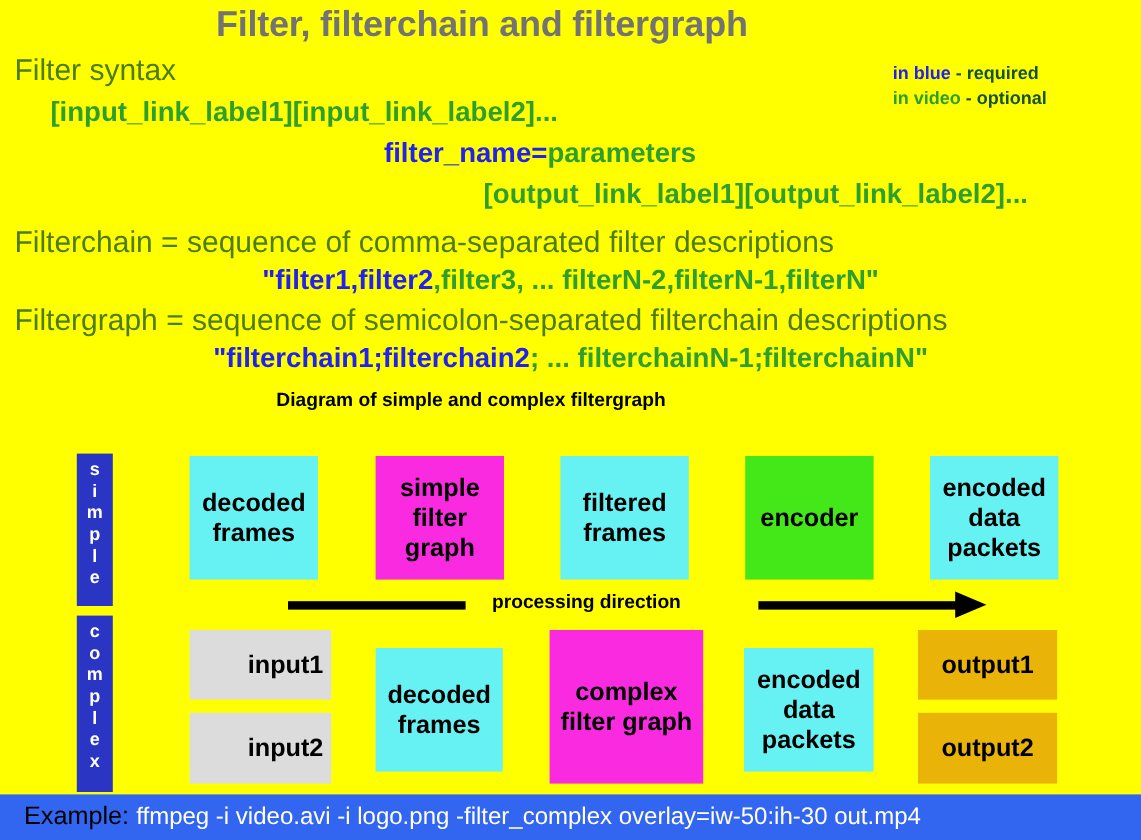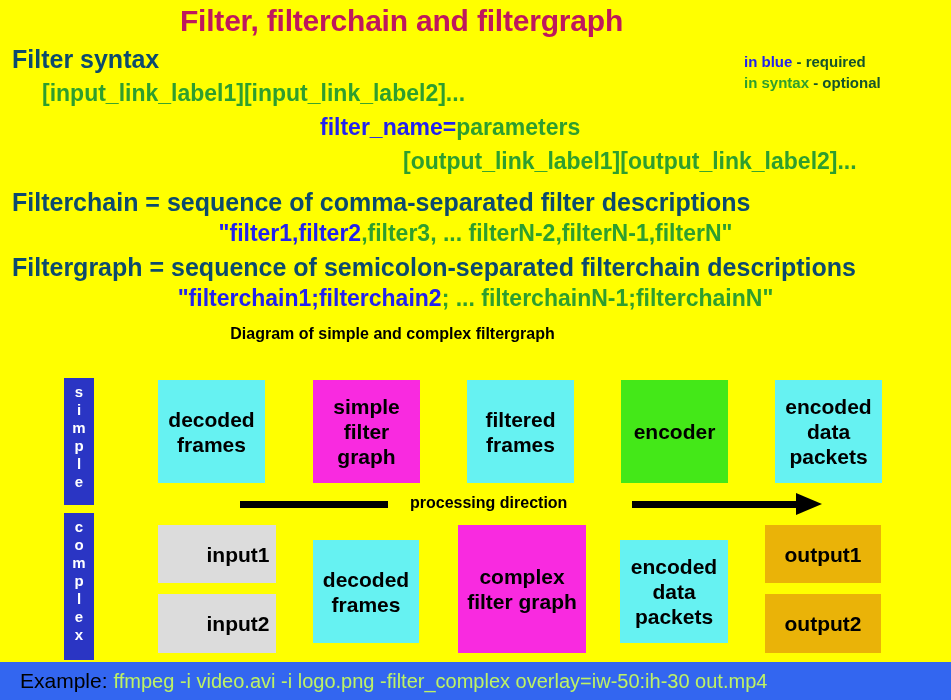--- a/index.html
+++ b/index.html
@@ -17,27 +17,27 @@
     -webkit-font-smoothing: none;
   }
   .abs { position: absolute; }
 
   
   #title {
     left: 0; top: 4px; width: 803px;
     text-align: center;
     font-size: 30px;
     font-weight: bold;
-    color: #be185d;
+    color: #737373;
     letter-spacing: -0.2px;
   }
   .h-left {
     font-size: 25px;
-    font-weight: bold;
-    color: #0c4a6e;
+    font-weight: normal;
+    color: #4d7c0f;
     white-space: nowrap;
   }
   #filter-syntax-heading { left: 12px; top: 45px; }
   #filterchain-heading   { left: 12px; top: 188px; }
   #filtergraph-heading   { left: 12px; top: 253px; }
 
   #diagram-heading {
     left: 0; top: 325px; width: 785px;
     text-align: center;
     font-size: 16px; font-weight: bold; color: #000000;
@@ -141,37 +141,37 @@
     background: #3366f0;
     display: flex;
     align-items: center;
     padding-left: 20px;
     box-sizing: border-box;
   }
   #example-label {
     font-size: 21px; color: #000000; white-space: nowrap;
   }
   #example-cmd {
-    font-size: 20px; color: #bef264; white-space: nowrap; margin-left: 6px;
+    font-size: 20px; color: #ffffff; white-space: nowrap; margin-left: 6px;
   }
 </style>
 </head>
 <body>
 
 <div id="slide">
 
   <div class="abs" id="title">Filter, filterchain and filtergraph</div>
 
   <div class="abs" id="legend">
     <div class="legend-row">
       <span class="blue">in blue</span>
       <span class="black">- required</span>
     </div>
     <div class="legend-row">
-      <span class="green">in syntax</span>
+      <span class="green">in video</span>
       <span class="black">- optional</span>
     </div>
   </div>
 
   <div class="abs h-left" id="filter-syntax-heading">Filter syntax</div>
 
   <div class="abs syntax-line green" id="syntax-inputs">[input_link_label1][input_link_label2]...</div>
 
   <div class="abs syntax-line" id="syntax-name">
     <span class="blue">filter_name=</span><span class="green">parameters</span>

